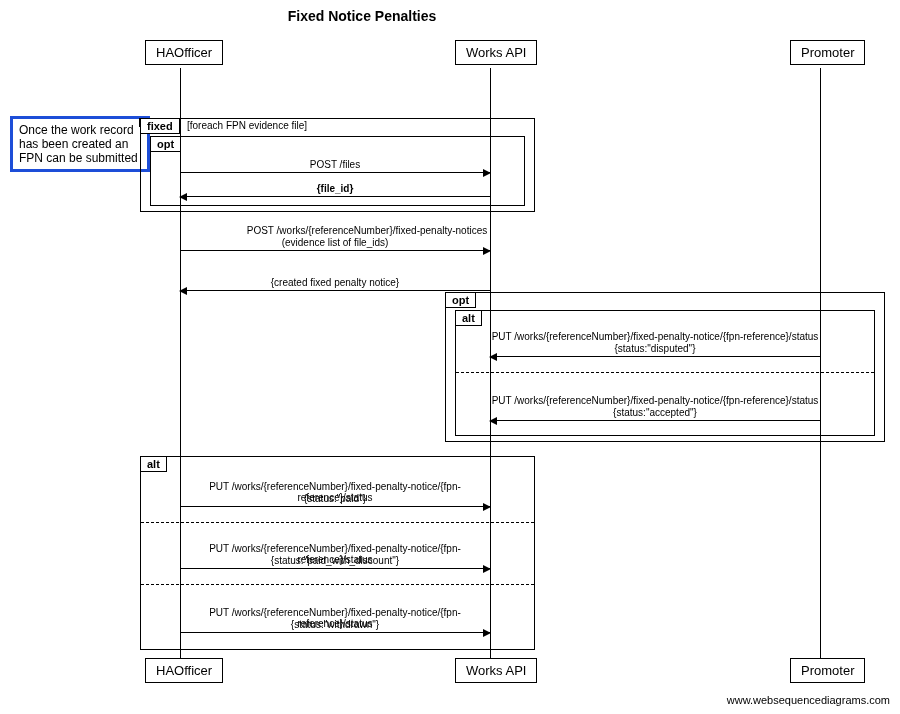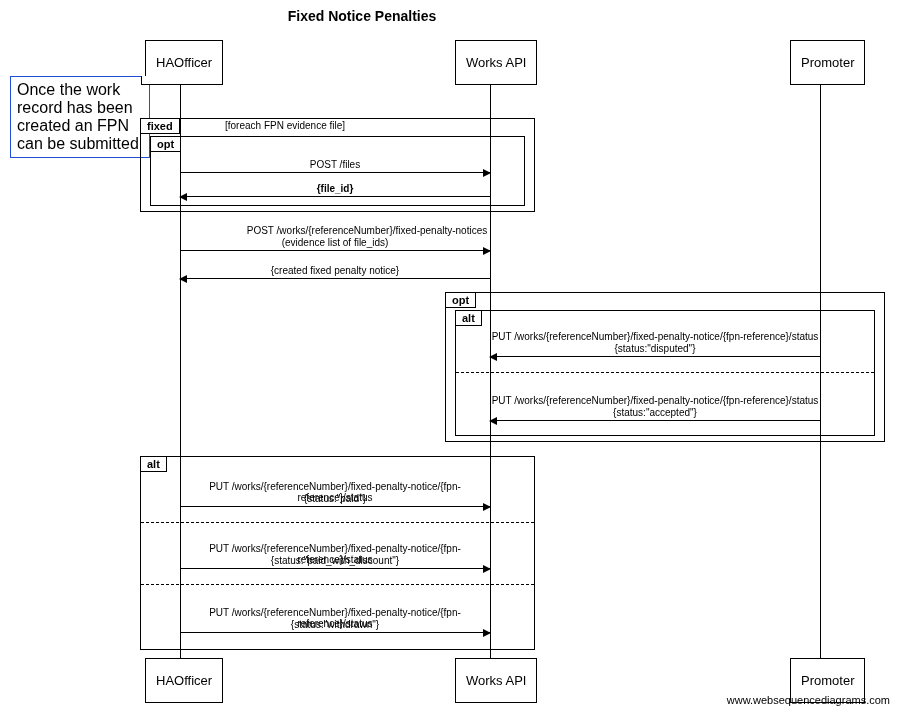--- a/index.html
+++ b/index.html
@@ -18,37 +18,38 @@
     top: 8px;
     width: 724px;
     text-align: center;
     font-weight: bold;
     font-size: 14px;
   }
   .actor-box {
     position: absolute;
     border: 1px solid #000;
     background: #fff;
-    padding: 14px 10px;
+    padding: 4px 10px;
     font-size: 13px;
     text-align: center;
   }
   .lifeline {
     position: absolute;
     width: 0;
     border-left: 1px solid #000;
   }
   .note {
     position: absolute;
-    border: 1px solid #1d4ed8;
+    border: 3px solid #1d4ed8;
     background: #fff;
     padding: 4px 6px;
-    font-size: 16px;
+    font-size: 12px;
     width: 140px;
     box-sizing: border-box;
+    margin-top: 40px;
   }
   .note::after {
     content: "";
     position: absolute;
     top: -1px; right: -1px;
     width: 0; height: 0;
     border-top: 8px solid #fff;
     border-left: 8px solid transparent;
   }
   .note::before {
@@ -73,21 +74,20 @@
     border-right: 1px solid #000;
     border-bottom: 1px solid #000;
     padding: 1px 6px;
     font-weight: bold;
     font-size: 11px;
   }
   .frag-cond {
     position: absolute;
     top: 1px;
     font-size: 10px;
-    margin-left: 38px;
   }
   .msg {
     position: absolute;
     border-top: 1px solid #000;
     height: 0;
   }
   .msg .label {
     position: absolute;
     top: -14px;
     width: 100%;
@@ -155,21 +155,21 @@
 
 <div class="msg arrow-l" style="left:180px; top:196px; width:310px;font-weight:bold;">
   <div class="label">{file_id}</div>
 </div>
 
 <div class="msg arrow-r" style="left:180px; top:250px; width:310px;">
   <div class="label" style="top:-26px;margin-left:32px;">POST /works/{referenceNumber}/fixed-penalty-notices</div>
   <div class="label" style="top:-14px;">(evidence list of file_ids)</div>
 </div>
 
-<div class="msg arrow-l" style="left:180px; top:278px; width:310px;">
+<div class="msg arrow-l" style="left:180px; top:290px; width:310px;">
   <div class="label">{created fixed penalty notice}</div>
 </div>
 
 <div class="frag" style="left:445px; top:292px; width:440px; height:150px;">
   <div class="frag-label">opt</div>
 </div>
 
 <div class="frag" style="left:455px; top:310px; width:420px; height:126px;">
   <div class="frag-label">alt</div>
 </div>

